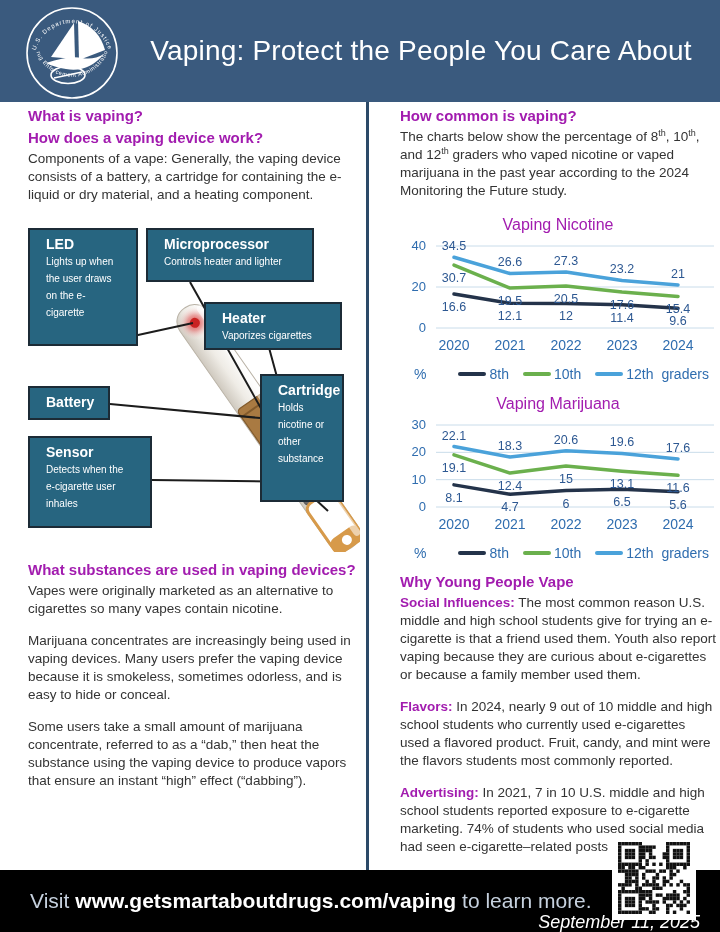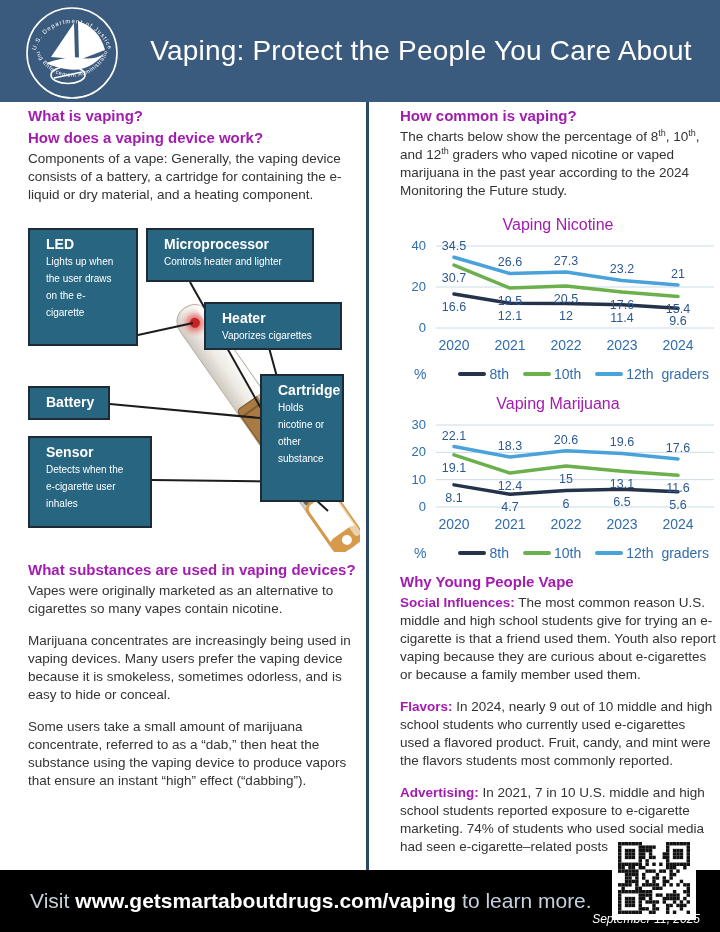--- a/index.html
+++ b/index.html
@@ -41,21 +41,21 @@
   .legend .sw{display:inline-block;width:28px;height:4px;border-radius:2px;margin-right:3px;vertical-align:middle;}
   .legend .li{display:flex;align-items:center;}
   .legend .pct{margin-right:18px;}
   
   .footer{position:absolute;left:0;top:870px;width:720px;height:68px;background:#000000;}
   .footer-text{position:absolute;left:30px;top:0;height:62px;display:flex;align-items:center;
                font-size:21px;color:#c6d1de;}
   .footer-text .url{color:#ffffff;font-weight:bold;margin:0 6px 0 6px;}
   .qr{position:absolute;right:24px;top:836px;width:84px;height:84px;background:#ffffff;
       display:flex;align-items:center;justify-content:center;}
-  .date{position:absolute;right:20px;top:912px;color:#ffffff;font-style:italic;font-size:12px;}
+  .date{position:absolute;right:20px;top:912px;color:#ffffff;font-style:italic;font-size:18px;}
 </style>
 </head>
 <body>
 
 <div class="page">
 
   <div class="header">
     <svg class="seal" viewBox="0 0 96 96">
       <defs>
         <path id="arcTop" d="M 10 56 A 38 38 0 0 1 86 56"></path>

